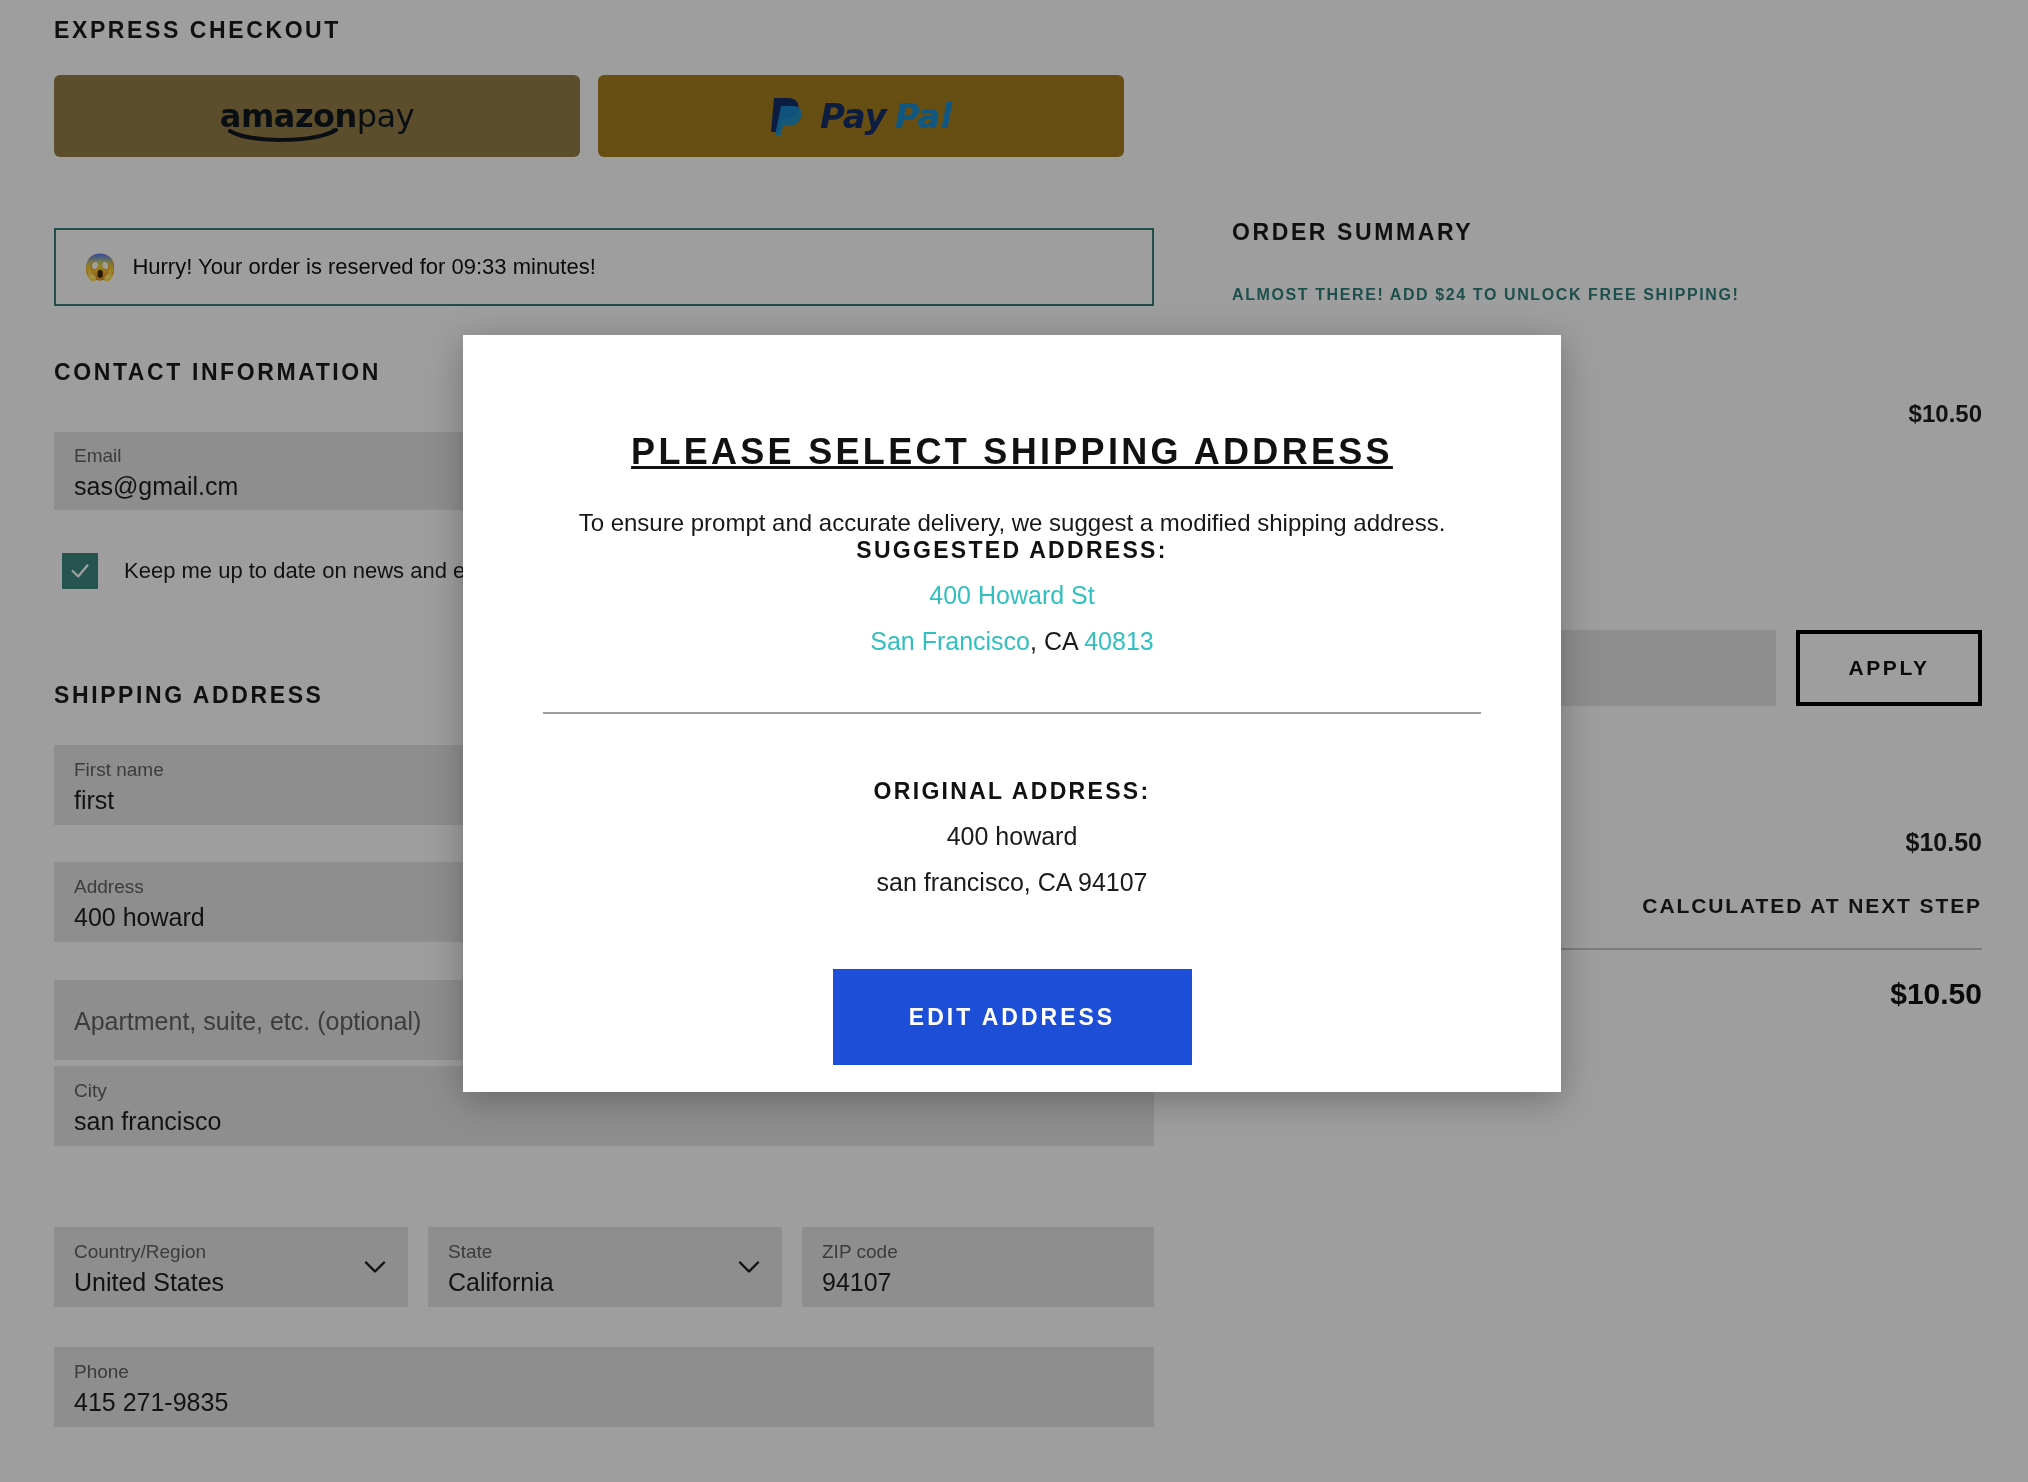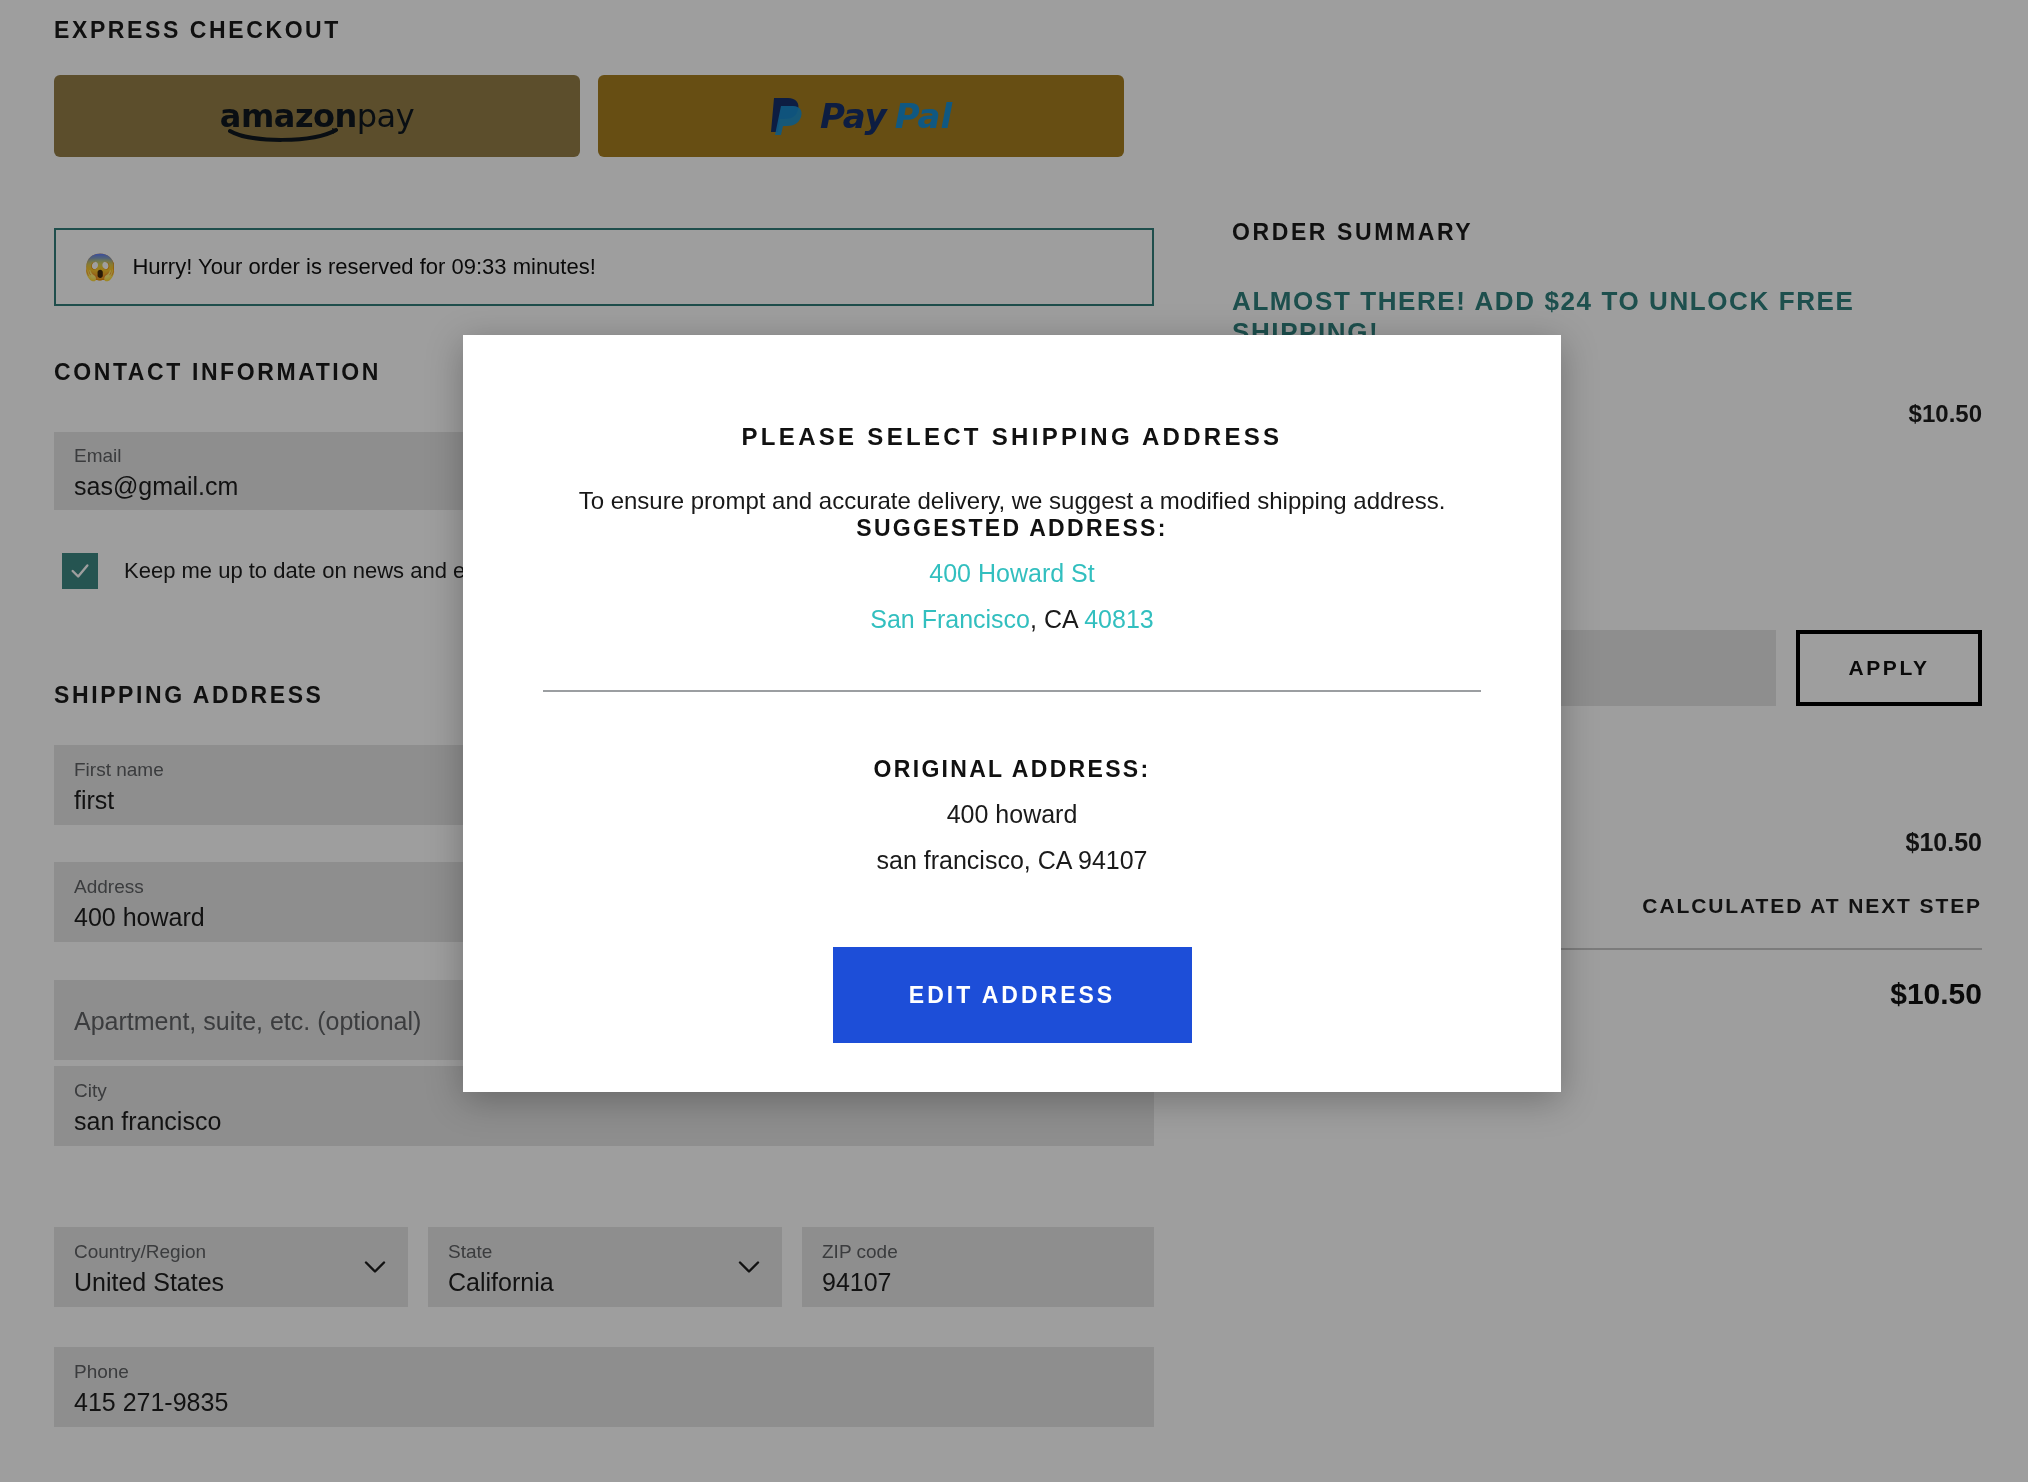--- a/index.html
+++ b/index.html
@@ -126,22 +126,22 @@
   .cbx svg { width: 22px; height: 22px; }
   .subscribe-label { font-size: 22px; color: #1d1d1d; }
 
   
   .right-col {
     position: absolute; left: 1232px; top: 0; width: 750px;
   }
   #order-title { position: absolute; left: 0; top: 219px; }
   .free-ship-msg {
     position: absolute; left: 0; top: 286px;
-    font-size: 26px; letter-spacing: 1.6px; font-weight: 700;
-    color: #2f807d; text-transform: uppercase;
+    font-size: 16px; letter-spacing: 1.6px; font-weight: 700;
+    color: #2f807d; text-transform: uppercase; text-align: right;
   }
 
   .line-item {
     position: absolute; left: 0; top: 400px; width: 750px;
     display: flex; align-items: center; justify-content: space-between;
   }
   .li-name {
     font-size: 22px; letter-spacing: 1.6px; font-weight: 500;
     color: #1d1d1d; text-transform: uppercase;
   }
@@ -185,22 +185,22 @@
     position: absolute;
     left: 463px; top: 335px;
     width: 1098px; height: 757px;
     background: #ffffff;
     z-index: 100;
     box-shadow: 0 8px 34px rgba(0,0,0,0.28);
     padding: 0;
   }
   .modal-inner { padding: 60px 80px 0 80px; text-align: center; }
   .modal-title {
-    font-size: 24px; letter-spacing: 3.3px; font-weight: 600;
-    color: #111; text-transform: uppercase; margin-top: 28px;
+    font-size: 36px; letter-spacing: 3.3px; font-weight: 600;
+    color: #111; text-transform: uppercase; margin-top: 36px; text-decoration: underline;
   }
   .modal-sub {
     font-size: 24px; color: #181818; margin-top: 36px;
   }
   .addr-block { }
   .addr-heading {
     font-size: 23px; letter-spacing: 2.3px; font-weight: 700;
     color: #111; text-transform: uppercase;
   }
   .addr-line { font-size: 25px; margin-top: 17px; color: #1a1a1a; }

